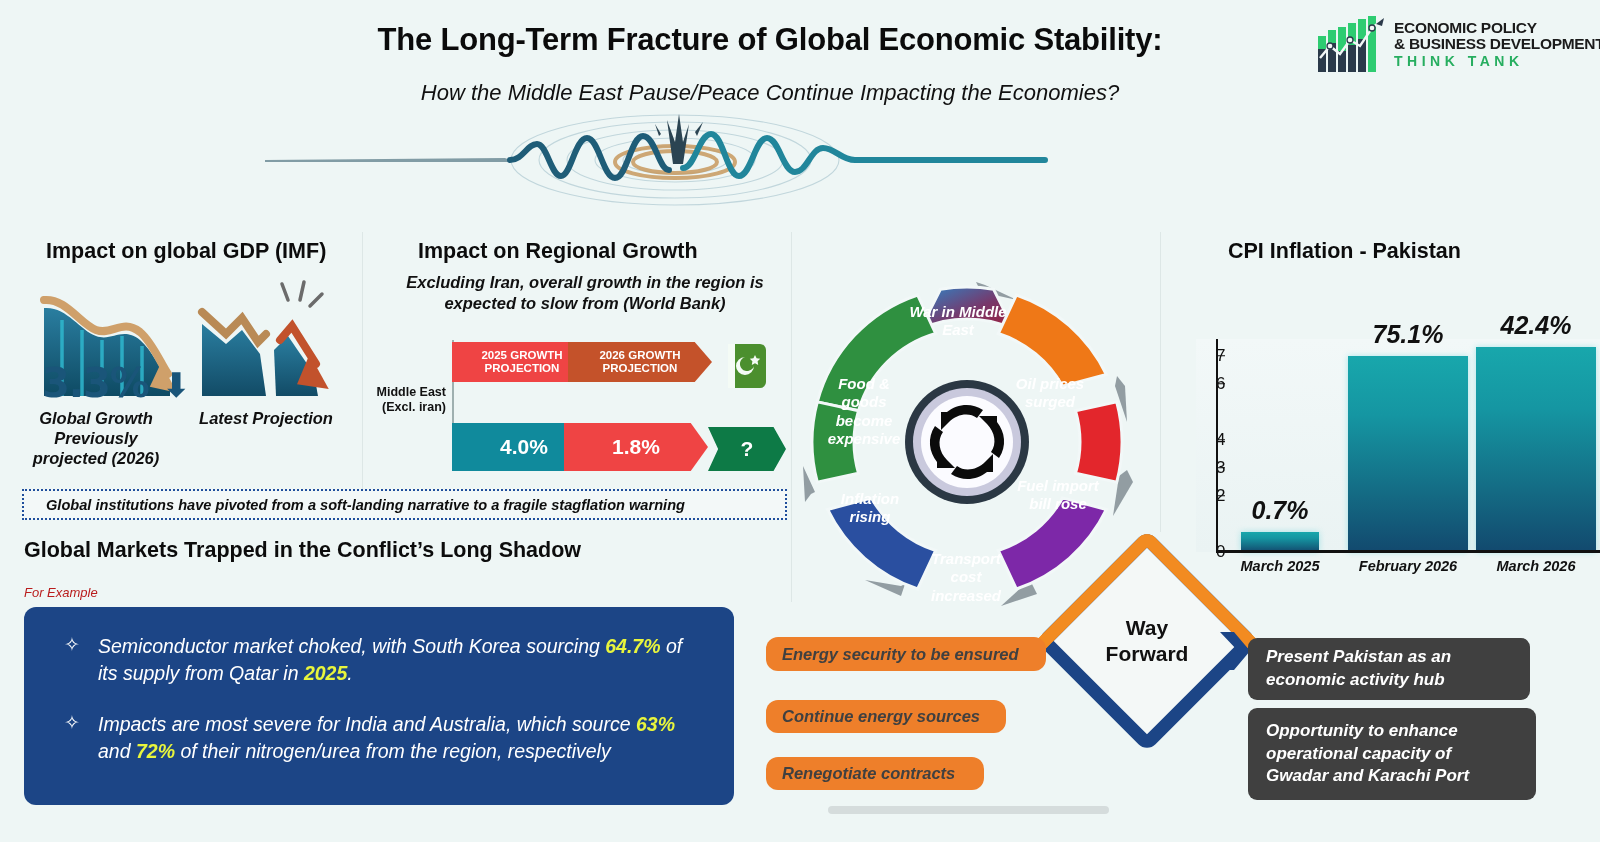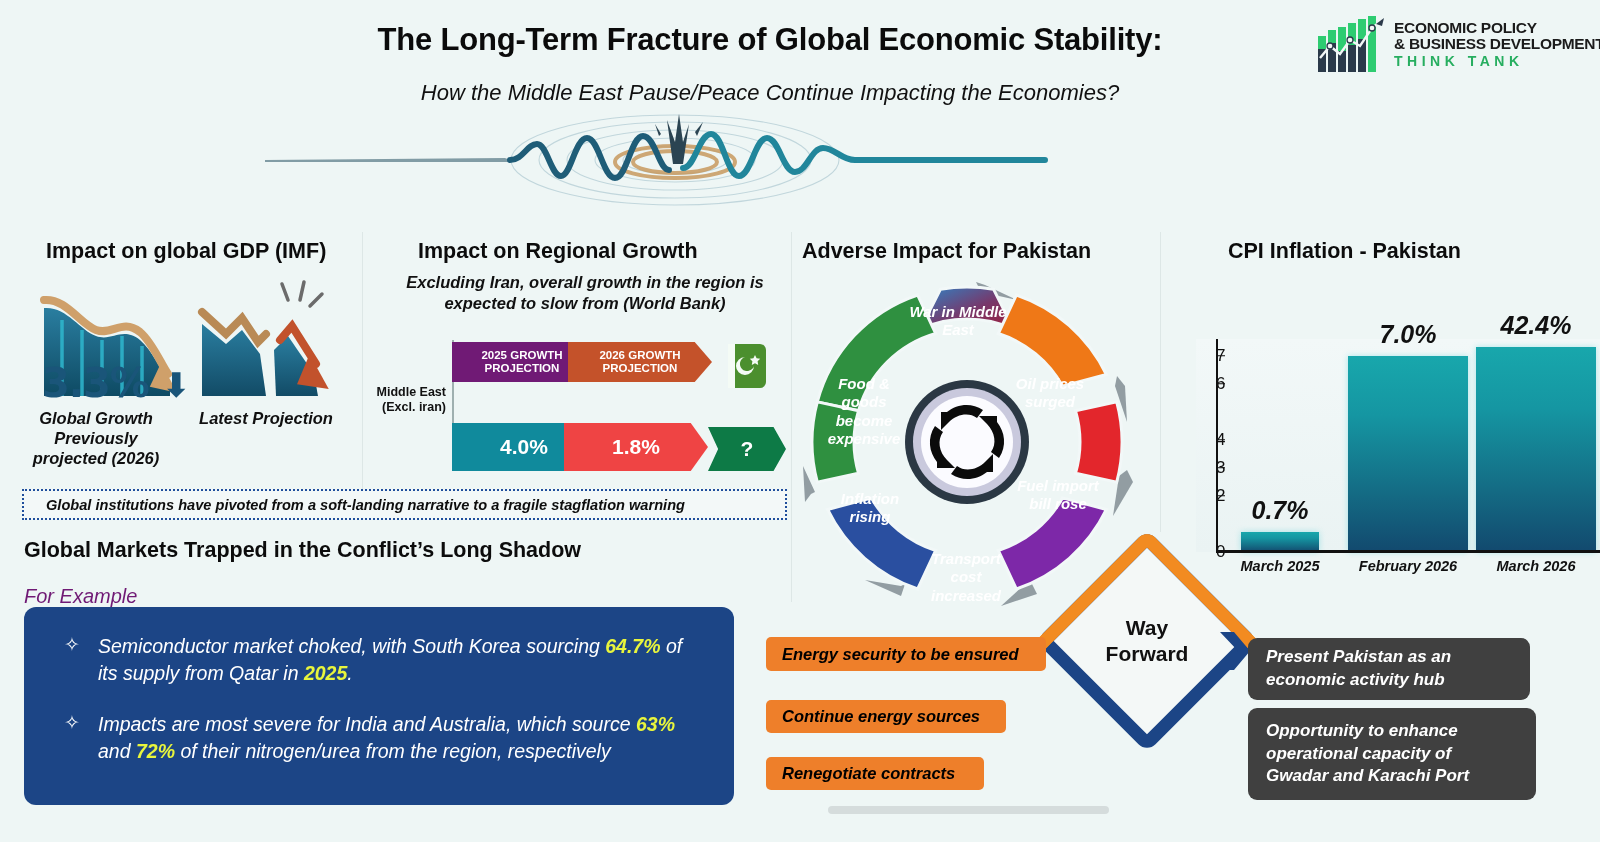--- a/index.html
+++ b/index.html
@@ -85,21 +85,21 @@
     font-size: 14.6px; font-style: italic; font-weight: bold; color: #0e0e0e;
   }
 
   
   .mk-h {
     position: absolute; left: 24px; top: 538px;
     font-size: 21.5px; font-weight: bold; color: #0c0c0c;
   }
   .mk-eg {
     position: absolute; left: 24px; top: 585px;
-    font-size: 20px; font-style: italic; color: #701a75;
+    font-size: 13px; font-style: italic; color: #b91c1c;
   }
   .mk-card {
     position: absolute; left: 24px; top: 607px; width: 710px; height: 198px;
     background: #1c4586; border-radius: 12px;
     padding: 26px 34px 0 40px;
   }
   .mk-row { display: flex; gap: 14px; margin-bottom: 24px; }
   .mk-star {
     flex: 0 0 20px; color: #fff; font-size: 19px; line-height: 1.25;
   }
@@ -165,22 +165,22 @@
     border: 13px solid transparent;
     border-top-color: #f28b21; border-left-color: #f28b21;
   }
   .diamond-txt {
     position: absolute; left: 1068px; top: 562px; width: 158px; height: 158px;
     display: flex; flex-direction: column; align-items: center; justify-content: center;
     font-size: 21px; font-weight: bold; color: #111; line-height: 1.25;
     pointer-events: none;
   }
   .pill-o {
-    position: absolute; background: #ee7f2a; border-radius: 5px;
-    color: #000000; font-size: 16.5px; font-style: italic; font-weight: bold;
+    position: absolute; background: #ee7f2a; border-radius: 12px;
+    color: #404040; font-size: 16.5px; font-style: italic; font-weight: bold;
     display: flex; align-items: center; padding: 0 16px; white-space: nowrap;
   }
   .pill-b {
     position: absolute; background: #404040; border-radius: 9px;
     color: #fff; font-size: 17px; font-style: italic; font-weight: bold;
     display: flex; align-items: center; padding: 9px 18px; line-height: 1.35;
   }
   .scroll-bar {
     position: absolute; left: 828px; top: 806px; width: 281px; height: 8px;
     background: #d5dcdc; border-radius: 4px;
@@ -299,21 +299,21 @@
 
   <div class="col-h" style="left:418px; top:239px;">Impact on Regional Growth</div>
   <div class="rg-sub">Excluding Iran, overall growth in the region is expected to slow from (World Bank)</div>
 
   <div class="rg-label">
     <div>Middle East</div>
     <div>(Excl. iran)</div>
   </div>
   <div style="position:absolute;left:452px;top:340px;width:2px;height:96px;background:#9fb0b0;"></div>
 
-  <div class="chev chev-hdr" style="left:452px; top:342px; width:140px; height:40px; background:#701a75;
+  <div class="chev chev-hdr" style="left:452px; top:342px; width:140px; height:40px; background:#ef4444;
        clip-path: polygon(0 0, 88% 0, 100% 50%, 88% 100%, 0 100%);">2025 GROWTH PROJECTION</div>
   <div class="chev chev-hdr" style="left:568px; top:342px; width:144px; height:40px; background:#c4522a;
        clip-path: polygon(0 0, 88% 0, 100% 50%, 88% 100%, 0 100%);">2026 GROWTH PROJECTION</div>
 
   <div class="chev chev-val" style="left:452px; top:388px; width:144px; height:48px; background:#108a9c;
        clip-path: polygon(0 0, 88% 0, 100% 50%, 88% 100%, 0 100%);">4.0%</div>
   <div class="chev chev-val" style="left:564px; top:388px; width:144px; height:48px; background:#ef4444;
        clip-path: polygon(0 0, 88% 0, 100% 50%, 88% 100%, 0 100%);">1.8%</div>
 
   <svg style="position:absolute;left:720px;top:342px;width:48px;height:48px" viewBox="0 0 48 48">
@@ -333,21 +333,20 @@
     <div class="mk-row">
       <div class="mk-star">✧</div>
       <div class="mk-txt"><span>Semiconductor market choked, with South Korea sourcing </span><span class="hl">64.7%</span><span> of its supply from Qatar in </span><span class="hl">2025</span><span>.</span></div>
     </div>
     <div class="mk-row">
       <div class="mk-star">✧</div>
       <div class="mk-txt"><span>Impacts are most severe for India and Australia, which source </span><span class="hl">63%</span><span> and </span><span class="hl">72%</span><span> of their nitrogen/urea from the region, respectively</span></div>
     </div>
   </div>
 
-  <div class="col-h" style="left:802px; top:239px;">Adverse Impact for Pakistan</div>
   <svg class="wheel" viewBox="0 0 350 340">
     <defs>
       <linearGradient id="segWar" x1="0" y1="0" x2="1" y2="1">
         <stop offset="0" stop-color="#2d86c8"></stop>
           <stop offset="0.55" stop-color="#77386b"></stop>
           <stop offset="1" stop-color="#9e1f3c"></stop>
       </linearGradient>
     </defs>
     <g transform="translate(172,170)">
       <g opacity="0.45" fill="#233240">
@@ -408,21 +407,21 @@
   </div>
   <div class="cpi-axis-y"></div>
   <div class="cpi-axis-x"></div>
   <div id="cpi-labels">
       <div class="cpi-xlab" style="left: 1200px; width: 160px;">March 2025</div>
       <div class="cpi-xlab" style="left: 1328px; width: 160px;">February 2026</div>
       <div class="cpi-xlab" style="left: 1456px; width: 160px;">March 2026</div>
     </div>
   <div id="cpi-values">
       <div class="cpi-val" style="left: 1238px; top: 496.382px; width: 84px; text-align: center;">0.7%</div>
-      <div class="cpi-val" style="left: 1366px; top: 319.816px; width: 84px; text-align: center;">7.0%</div>
+      <div class="cpi-val" style="left: 1366px; top: 319.816px; width: 84px; text-align: center;">75.1%</div>
       <div class="cpi-val" style="left: 1494px; top: 311.408px; width: 84px; text-align: center;">42.4%</div>
     </div>
 
   <div class="diamond"></div>
   <div class="diamond-txt">
     <span>Way</span>
     <span>Forward</span>
   </div>
 
   <div class="pill-o" style="left:766px; top:637px; width:280px; height:34px;">Energy security to be ensured</div>

